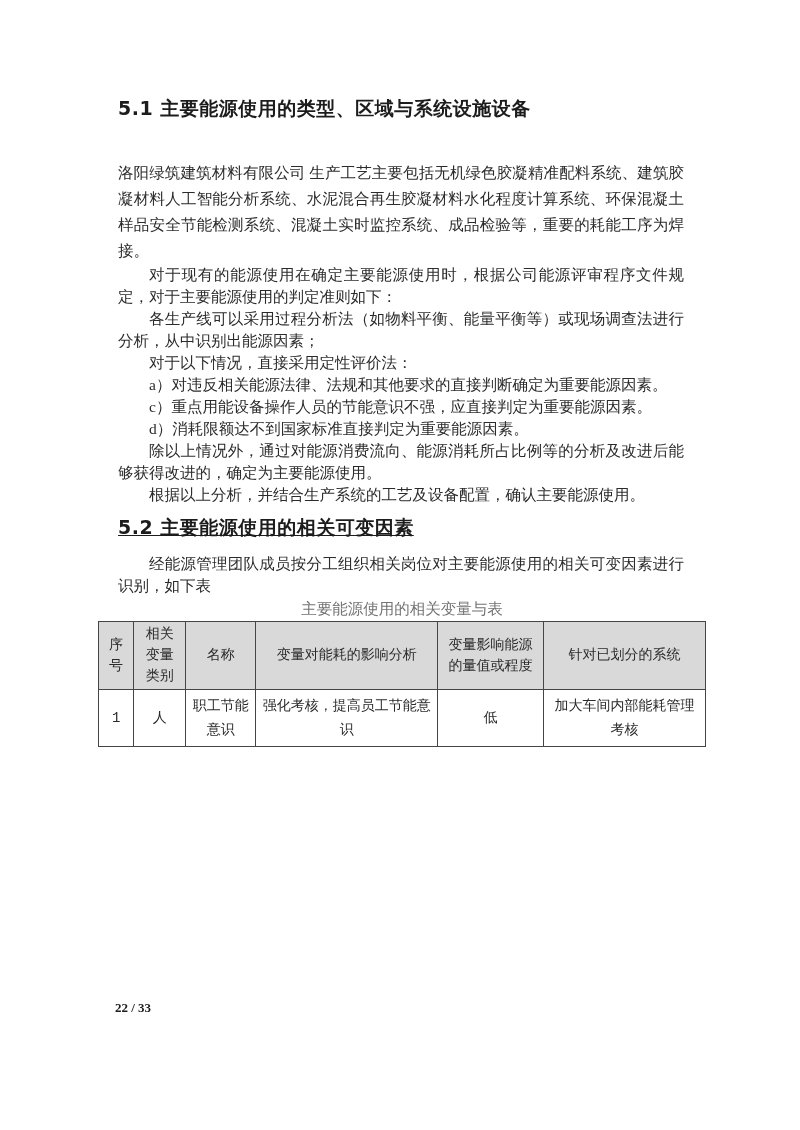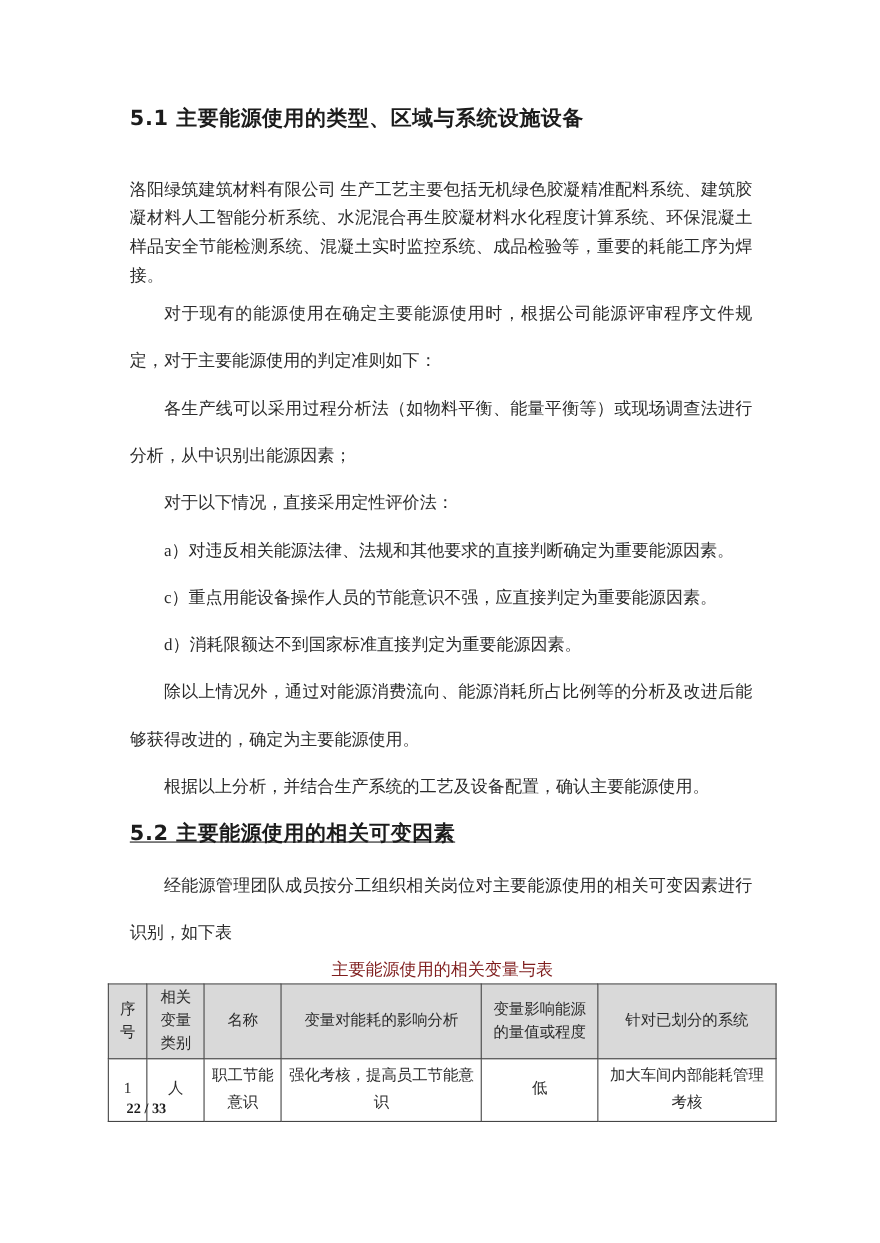--- a/index.html
+++ b/index.html
@@ -25,48 +25,49 @@
     font-size: 19px;
     line-height: 27px;
     color: #1c1c1c;
     letter-spacing: 0.5px;
   }
   .heading-51 { margin-top: 95px; }
   .heading-52 { margin-top: 8px; text-decoration: underline; }
 
   .para {
     font-size: 15.5px;
-    line-height: 43px;
+    line-height: 22px;
     text-align: justify;
     text-indent: 2em;
     color: #2b2b2b;
   }
   .para.first {
     margin-top: 38px;
     line-height: 26px;
     text-indent: 0;
   }
   .para.after-heading { margin-top: 12px; }
 
   .table-block {
     width: 608px;
     margin-left: -20px;
   }
   .table-caption {
     text-align: center;
     font-size: 15.5px;
     line-height: 24px;
-    color: #7f1d1d;
+    color: #737373;
   }
   table {
     width: 608px;
     border-collapse: collapse;
     table-layout: fixed;
     font-size: 14px;
     color: #2b2b2b;
+    font-family: Liberation Mono, monospace;
   }
   th, td {
     border: 1px solid #454545;
     text-align: center;
     vertical-align: middle;
     padding: 2px 6px;
     font-weight: normal;
     line-height: 21px;
   }
   thead th {

